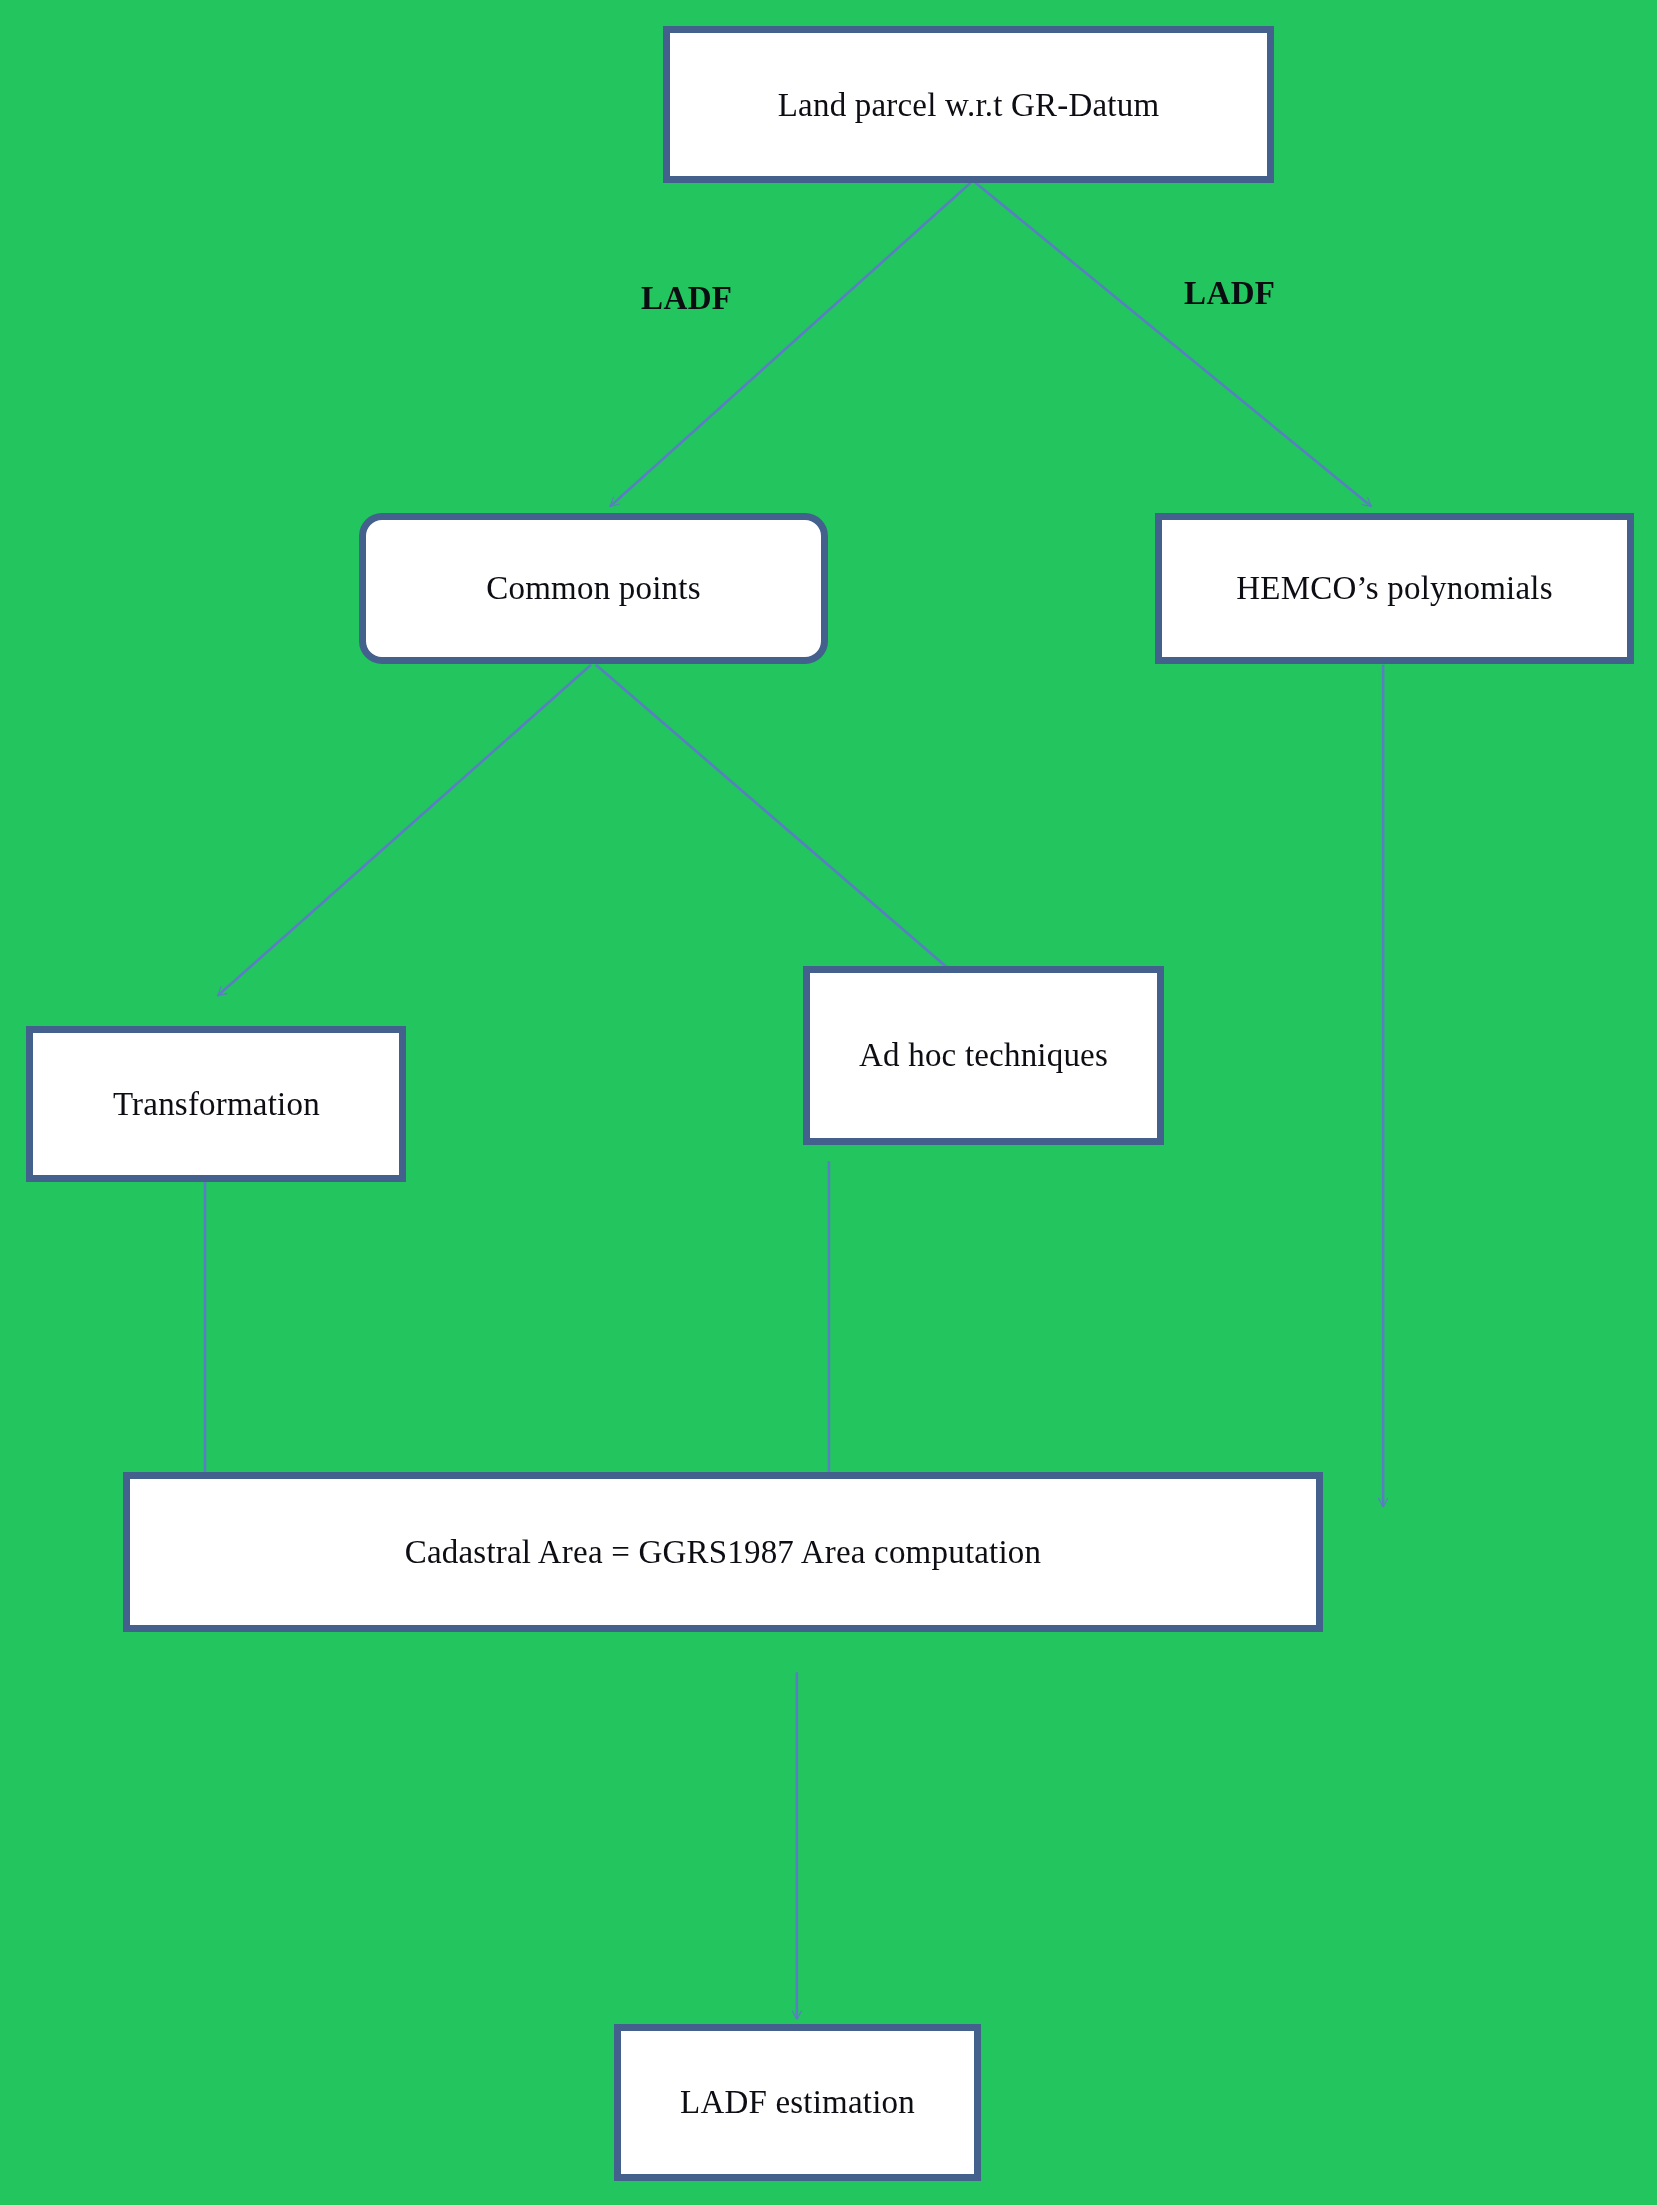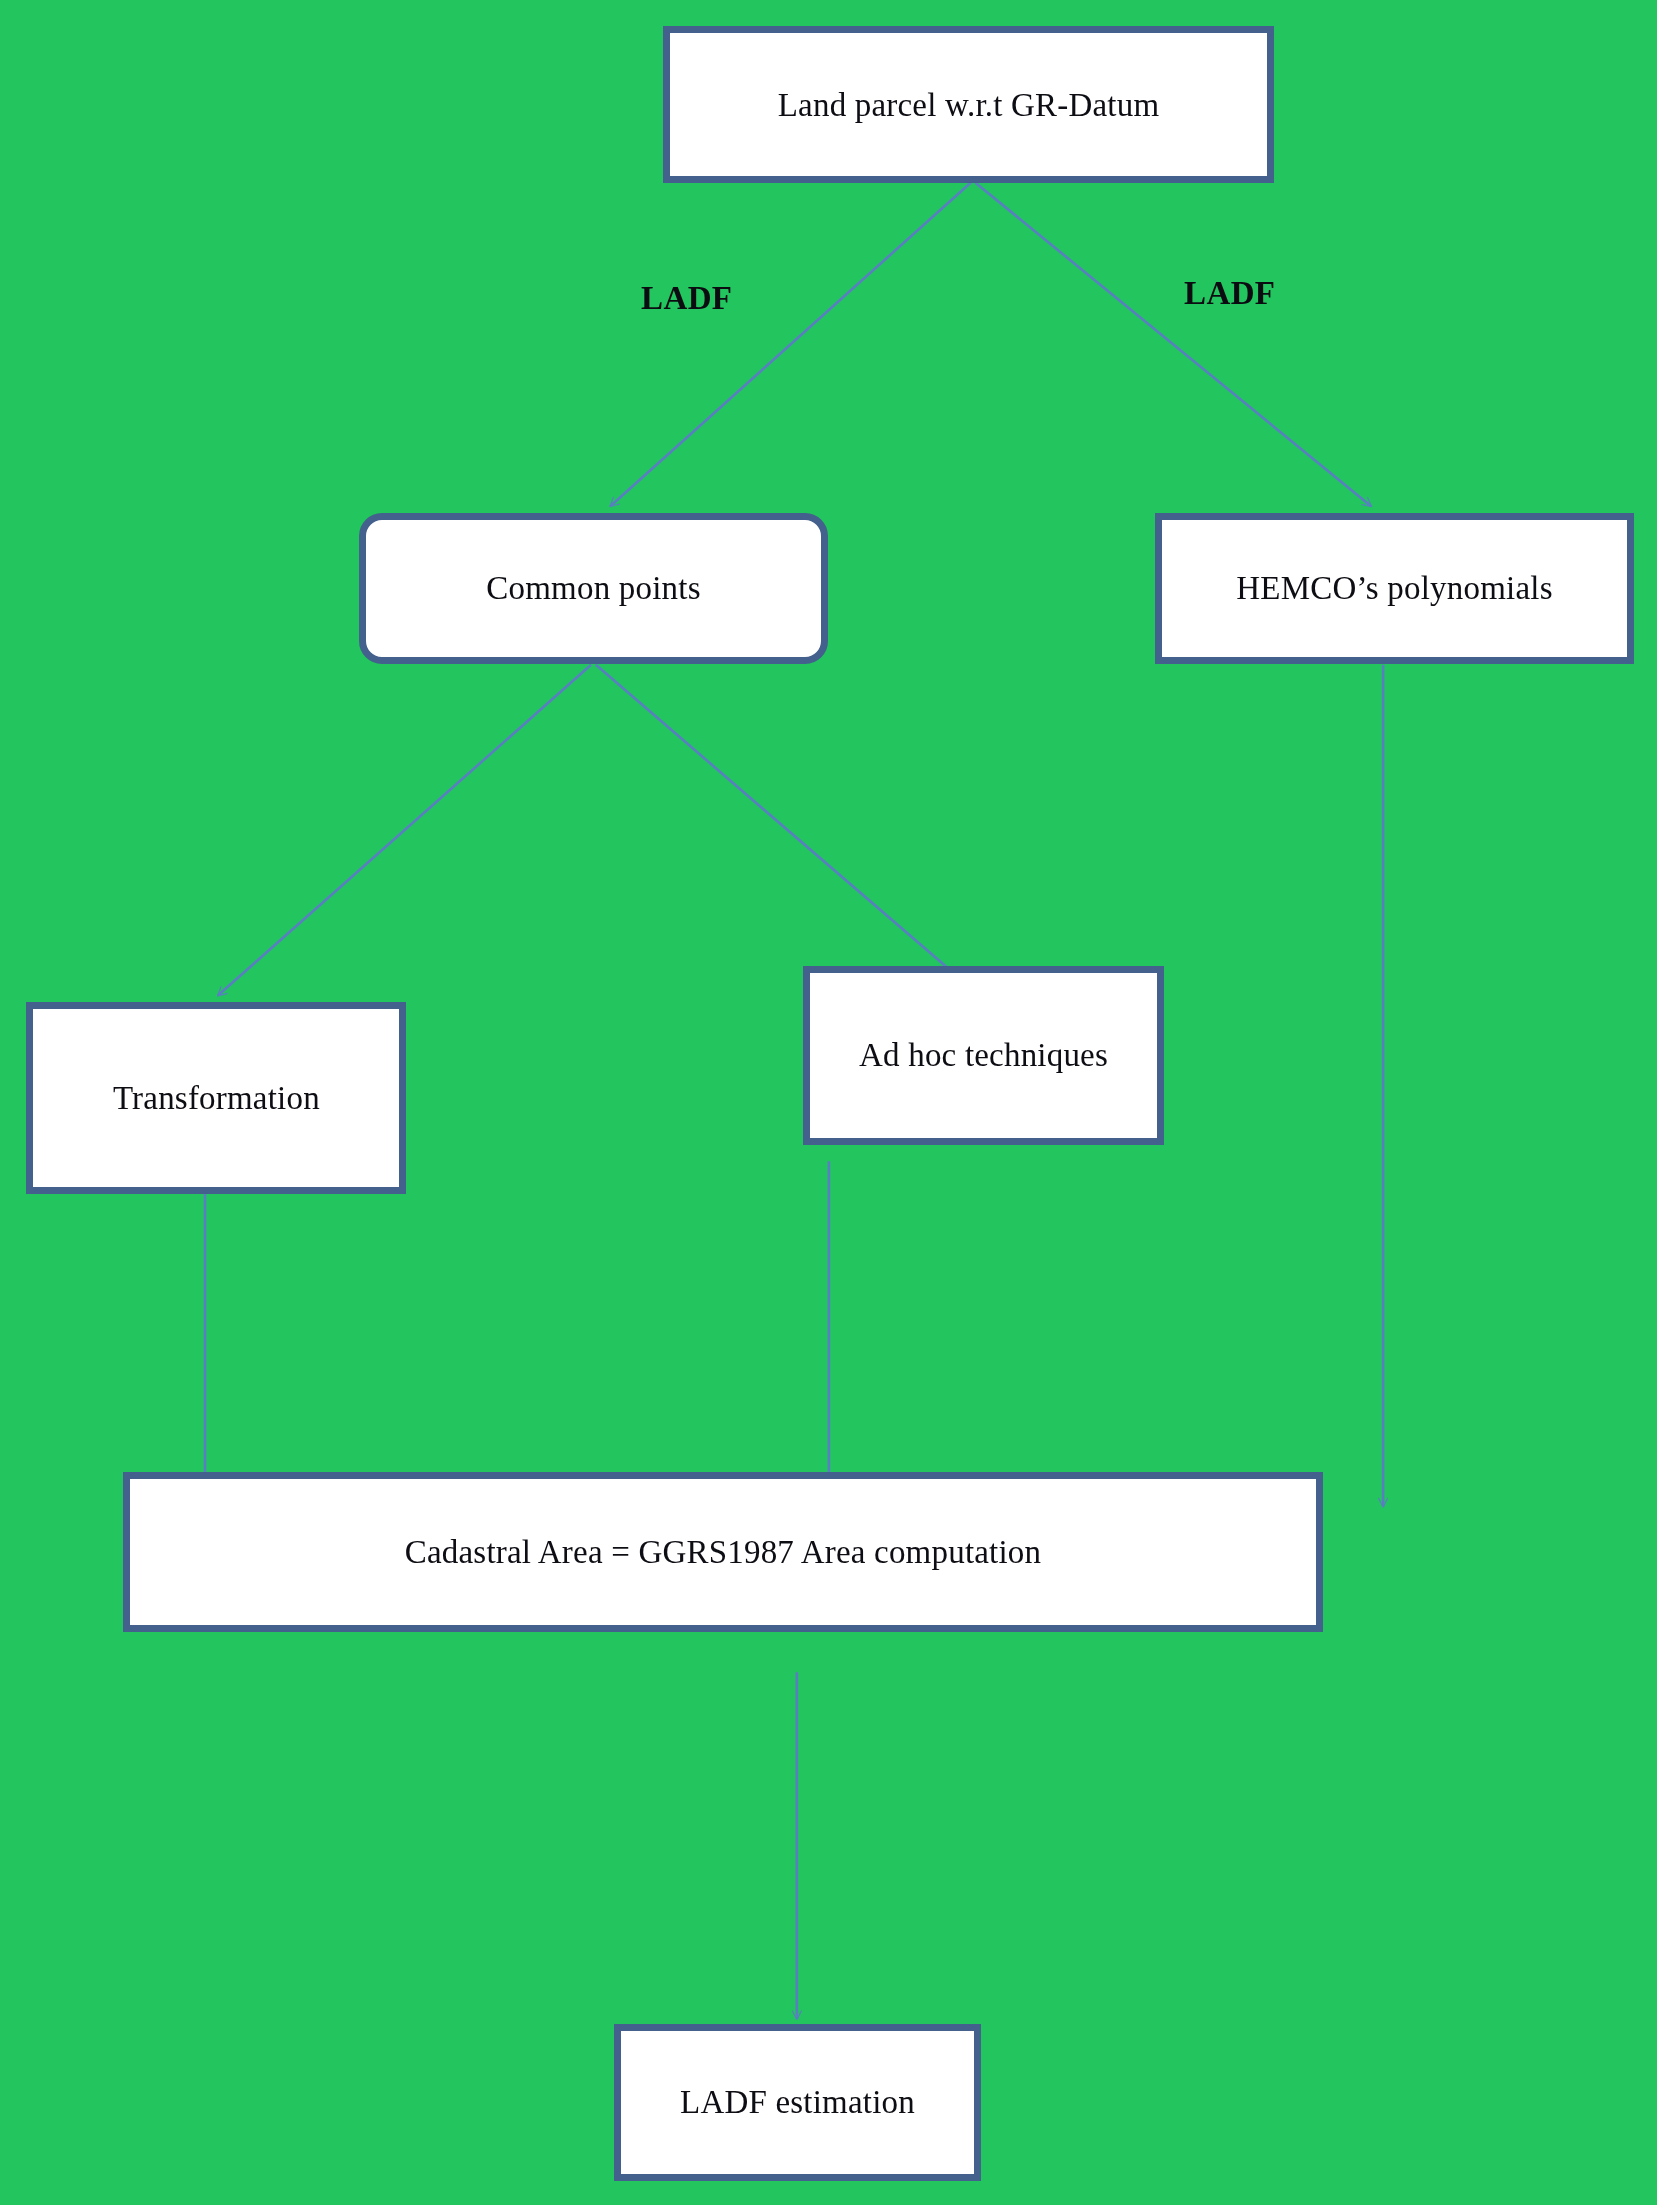--- a/index.html
+++ b/index.html
@@ -51,21 +51,21 @@
     color: #0b0b12;
     white-space: nowrap;
     z-index: 3;
     letter-spacing: 0.4px;
   }
 
   
   #node-root        { left: 663px;  top: 26.4px;   width: 611px; height: 157px; }
   #node-common      { left: 359px;  top: 513px;  width: 469px; height: 151px; border-radius: 23px; }
   #node-hemco       { left: 1155px; top: 513px;  width: 479px; height: 151px; }
-  #node-transform   { left: 26.4px;   top: 1002px; width: 380px; height: 192px; }
+  #node-transform   { left: 26.4px;   top: 1026px; width: 380px; height: 156px; }
   #node-adhoc       { left: 803px; top: 966px; width: 361px; height: 179px; }
   #node-cadastral   { left: 123px;  top: 1472px; width: 1200px;height: 160px; }
   #node-ladf        { left: 614px;  top: 2024px; width: 367px; height: 157px; }
 
   #node-root .node-label,
   #node-cadastral .node-label { }
 
   
   #label-ovgdr { left: 641px;  top: 280px; }
   #label-nvgdr { left: 1184px; top: 275px; }

